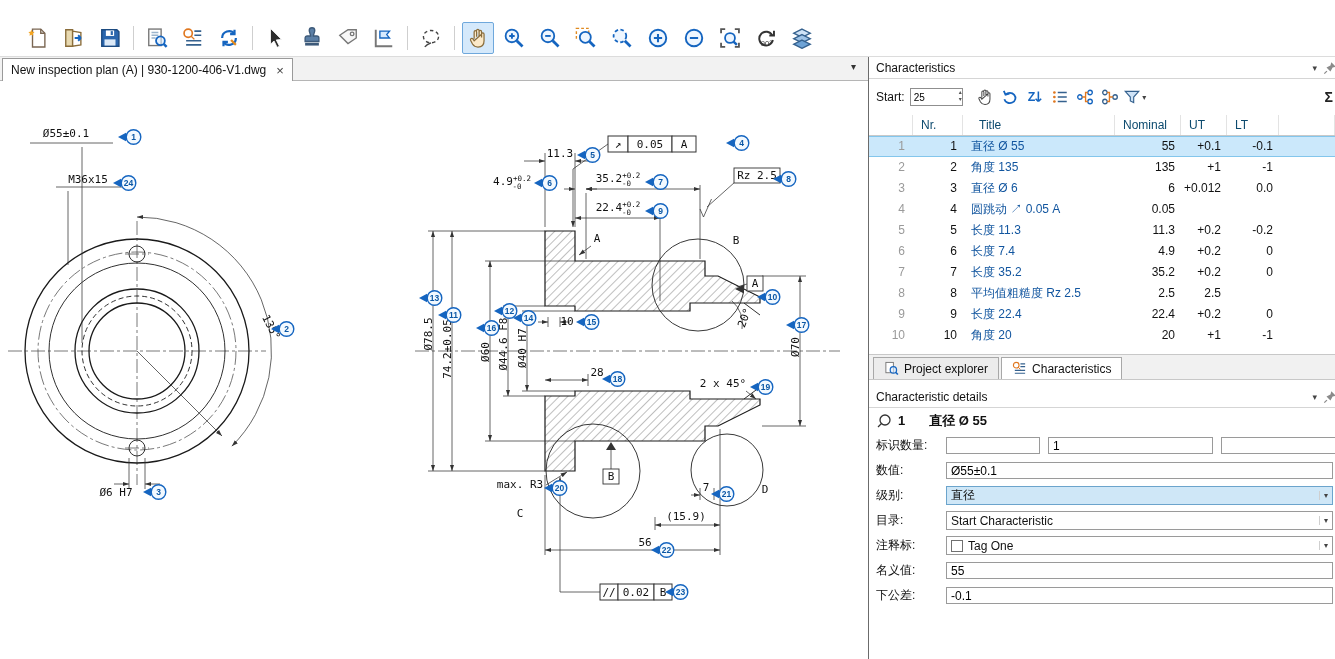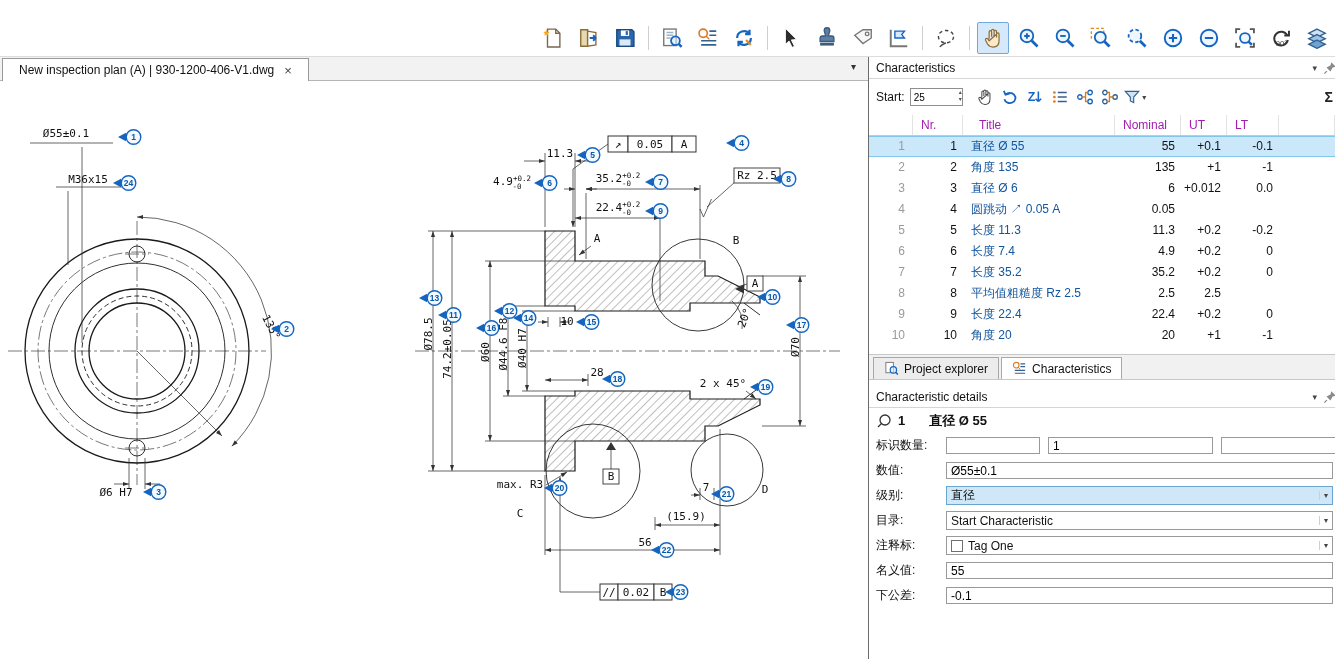--- a/index.html
+++ b/index.html
@@ -2,29 +2,29 @@
 <html><head>
 <meta charset="utf-8">
 <style>
   html,body{margin:0;padding:0;background:#fff;font-family:"Liberation Sans",sans-serif;}
   .app{position:relative;width:1335px;height:659px;overflow:hidden;background:#fff;font-size:12px;color:#111;}
   
   .menubar{position:absolute;left:0;top:0;width:100%;height:20px;background:#fff;display:flex;align-items:center;padding-left:8px;box-sizing:border-box;}
   .menubar .mi{margin-right:20px;font-size:12.5px;color:#111;cursor:default;}
   .version{position:absolute;right:4px;top:2px;font-weight:bold;font-size:13px;}
   
-  .toolbar{position:absolute;left:0;top:20px;width:100%;height:37px;background:#fff;border-bottom:1px solid #dcdcdc;display:flex;align-items:center;padding-left:9px;box-sizing:border-box;justify-content:flex-end;}
+  .toolbar{position:absolute;left:0;top:20px;width:100%;height:37px;background:#fff;border-bottom:1px solid #dcdcdc;display:flex;align-items:center;padding-left:20px;box-sizing:border-box;}
   .tb-btn{width:30px;height:30px;margin:0 2px;display:flex;align-items:center;justify-content:center;border:1px solid transparent;border-radius:2px;}
   .tb-btn svg{width:22px;height:22px;}
   .tb-btn.active{background:#d5e9fb;border-color:#6fa8dc;}
   .tb-sep{width:1px;height:24px;background:#cfcfcf;margin:0 5px;}
   
   .doc-area{position:absolute;left:0;top:57px;width:868px;bottom:0;}
   .tabbar{position:absolute;left:0;top:0;width:100%;height:24px;background:#f2f2f2;border-bottom:1px solid #b5b5b5;box-sizing:border-box;}
-  .doc-tab{position:absolute;left:2px;top:1px;height:23px;background:#fff;border:1px solid #9a9a9a;border-bottom:none;display:flex;align-items:center;padding:0 16px;box-sizing:border-box;}
+  .doc-tab{position:absolute;left:2px;top:1px;height:23px;background:#fff;border:1px solid #9a9a9a;border-bottom:none;display:flex;align-items:center;padding:0 8px;box-sizing:border-box;}
   .tab-title{font-size:12px;margin-right:10px;}
   .tab-close{color:#444;font-size:13px;cursor:default;}
   .tab-menu{position:absolute;right:12px;top:4px;font-size:10px;color:#333;}
   .canvas{position:absolute;left:0;top:24px;right:0;bottom:0;background:#fff;}
   .dtx{font:11px "DejaVu Sans Mono",monospace;fill:#111;text-anchor:middle;}
   .btx{font:bold 8.5px "Liberation Sans",sans-serif;fill:#0b57a5;text-anchor:middle;}
   .part{stroke:#1a1a1a;stroke-width:1.3;fill:none;}
   .thin{stroke:#1a1a1a;stroke-width:.9;fill:none;}
   .dim{stroke:#333;stroke-width:.75;fill:none;}
   .cl{stroke:#555;stroke-width:.8;fill:none;stroke-dasharray:14 3 3 3;}
@@ -45,21 +45,21 @@
   .spin{position:absolute;right:1px;top:1px;display:flex;flex-direction:column;font-size:6px;line-height:7px;color:#555;}
   .spin i{font-style:normal;}
   .ct-btn{width:24px;height:24px;display:inline-flex;align-items:center;justify-content:center;margin-right:1px;}
   .ct-btn svg{width:18px;height:18px;}
   .ct-caret{font-size:8px;color:#444;margin-left:1px;}
   .sigma{position:absolute;right:2px;font-size:14px;font-weight:bold;color:#222;}
   
   .char-table{position:absolute;left:0;top:58px;width:100%;height:239px;font-size:12px;}
   .thead,.trow{display:grid;grid-template-columns:44px 50px 152px 66px 46px 52px 1fr;height:21px;line-height:21px;}
   .thead{border-bottom:1px solid #c9c9c9;height:20px;line-height:20px;}
-  .thead .tcell{border-right:1px solid #e3e3e3;color:#a21caf;}
+  .thead .tcell{border-right:1px solid #e3e3e3;color:#0c4a6e;}
   .tcell{overflow:hidden;white-space:nowrap;box-sizing:border-box;}
   .tcell.h{padding-left:8px;text-align:left;}
   .tcell.h.c-title{padding-left:16px;}
   .c-idx{text-align:right;padding-right:8px;color:#9a9a9a;}
   .c-nr{text-align:right;padding-right:6px;}
   .c-title{text-align:left;padding-left:8px;color:#11559f;}
   .c-nom,.c-ut,.c-lt{text-align:right;padding-right:6px;}
   .trow.sel{background:#cbe8fb;border-top:1px solid #83c6ec;border-bottom:1px solid #83c6ec;height:19px;line-height:19px;}
   
   .panel-tabs{position:absolute;left:0;top:297px;width:100%;height:26px;background:#f1f1f1;border-top:1px solid #c8c8c8;border-bottom:1px solid #c8c8c8;display:flex;align-items:stretch;padding-left:4px;box-sizing:border-box;}

